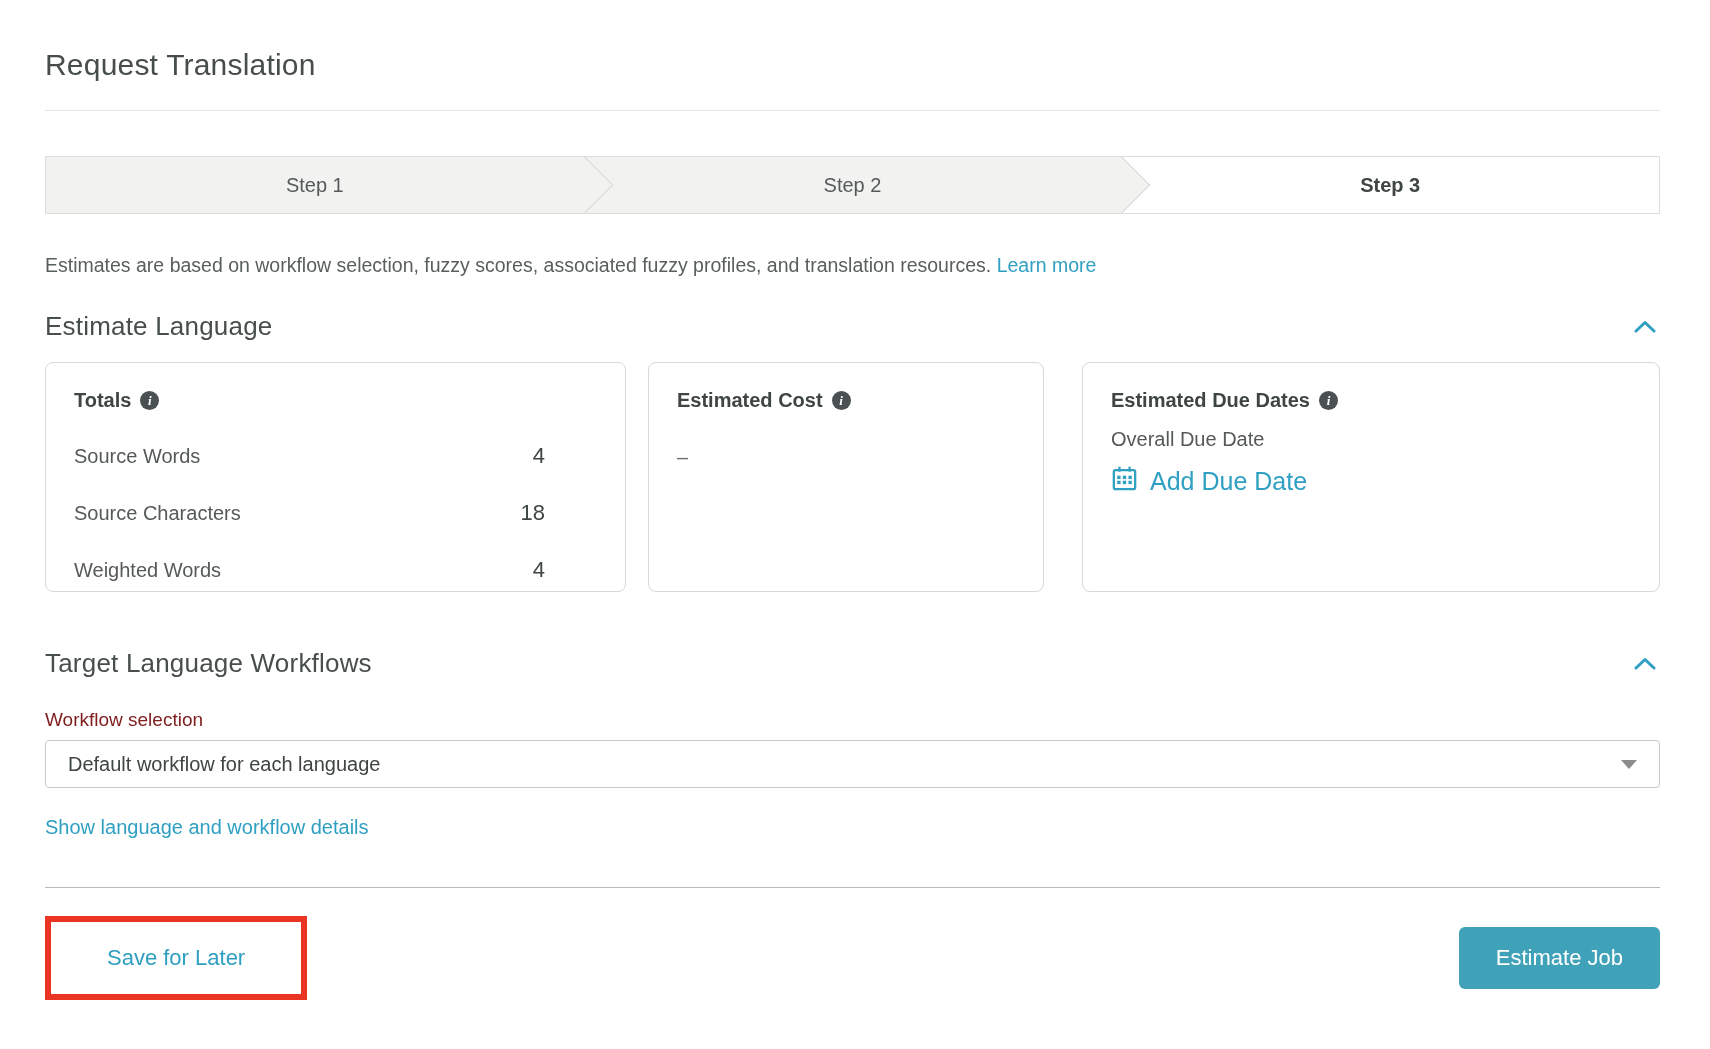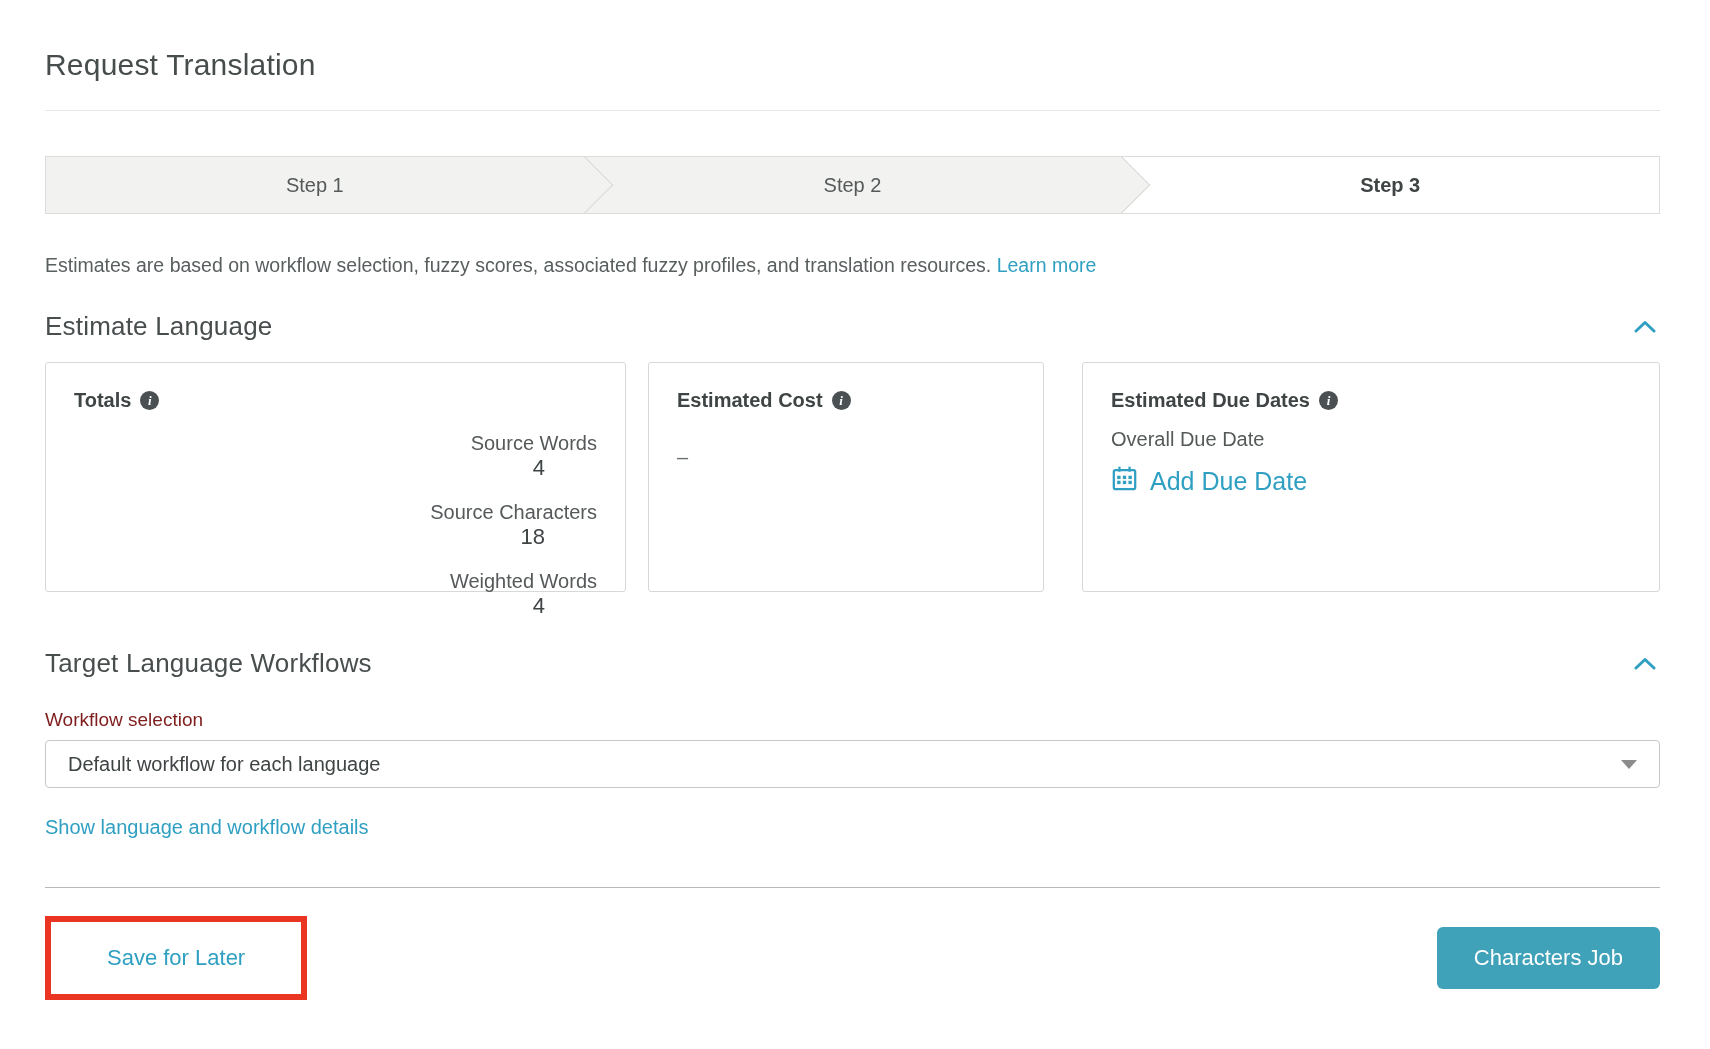--- a/index.html
+++ b/index.html
@@ -45,38 +45,38 @@
   
   .section-head {
     margin-top: 34px; display: flex; align-items: center; justify-content: space-between;
   }
   .section-head h2 { margin: 0; font-size: 26px; font-weight: 400; color: #484d4e; letter-spacing: .2px; }
   .collapse-btn { background: none; border: none; padding: 4px; cursor: pointer; line-height: 0; }
 
   
   .cards { margin-top: 20px; display: flex; gap: 22px; }
   .card {
-    border: 1px solid #d8d8d6; border-radius: 3px; background: #fff;
+    border: 1px solid #d8d8d6; border-radius: 8px; background: #fff;
     height: 230px; box-sizing: border-box; padding: 26px 28px;
   }
   .card.totals  { flex: 0 0 581px; }
   .card.cost    { flex: 0 0 396px; }
   .card.due     { flex: 1 1 auto; margin-left: 16px; }
   .card-title-row { display: flex; align-items: center; gap: 9px; }
   .card-title { font-size: 20px; font-weight: 700; color: #3f4445; }
   .info-icon {
     display: inline-flex; align-items: center; justify-content: center;
     width: 19px; height: 19px; border-radius: 50%;
     background: #4b5152; color: #ffffff;
     font-family: "Liberation Serif", "DejaVu Serif", serif;
     font-size: 13px; font-weight: 700; font-style: italic; line-height: 1;
   }
   .tot-row {
-    display: flex; align-items: flex-end; justify-content: space-between;
-    margin-top: 20px; font-size: 20px; flex-direction: column;
+    display: flex; align-items: center; justify-content: space-between;
+    margin-top: 31px; font-size: 20px;
   }
   .tot-row .lbl { color: #55595a; }
   .tot-row .val { color: #3f4445; font-size: 22px; padding-right: 52px; }
   .cost-value { margin-top: 34px; font-size: 20px; color: #6b6f70; }
   .due-sub { margin-top: 16px; font-size: 20px; color: #55595a; }
   .add-due {
     margin-top: 14px; display: inline-flex; align-items: center; gap: 12px;
     font-size: 25px; font-weight: 500; color: #2f9fc2; cursor: pointer;
   }
 
@@ -229,16 +229,16 @@
   <div class="details-link">
     <a class="link">Show language and workflow details</a>
   </div>
 
   <hr class="footer-divider">
 
   <div class="footer">
     <div class="annotation-box">
       <a class="link save-link">Save for Later</a>
     </div>
-    <button class="authorize-btn">Characters Job</button>
+    <button class="authorize-btn">Estimate Job</button>
   </div>
 
 </div>
 
 </body></html>

